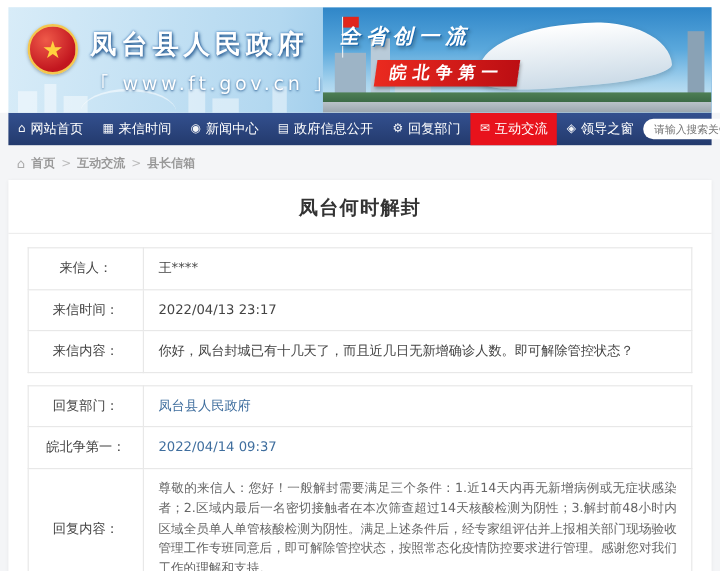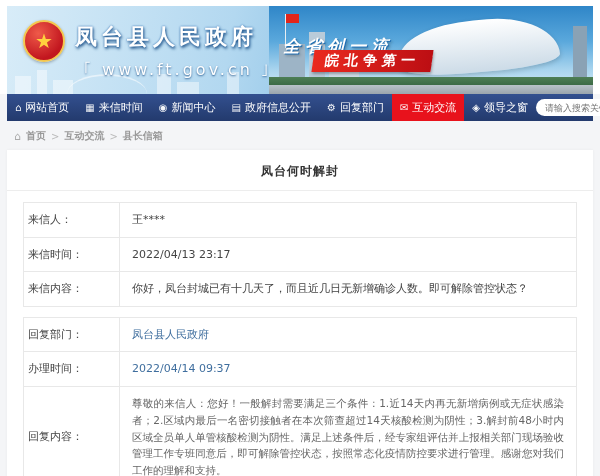--- a/index.html
+++ b/index.html
@@ -62,21 +62,20 @@
   .photo .b3 { left:60px;  width:30px; height:28px; background:#cfdde8; }
   .photo .b4 { right:6px;  width:14px; height:52px; background:#8aa2b5; }
   .photo .trees { position:absolute; left:0; right:0; bottom:9px; height:8px; background:linear-gradient(180deg,#4e7f55,#3c6a46); }
   .photo .road  { position:absolute; left:0; right:0; bottom:0; height:9px; background:linear-gradient(180deg,#b9c2c9,#9aa5ad); }
   .flagpole { position:absolute; left:16px; top:8px; width:1px; height:34px; background:#e8eef2; }
   .flag { position:absolute; left:17px; top:8px; width:13px; height:9px; background:#e1251b; }
   .slogan1 {
     position:absolute; left:276px; top:13px; font-size:17px; font-weight:bold; color:#fff;
     letter-spacing:5px; font-style:italic;
     text-shadow:1px 1px 0 #1b6cb3, 2px 2px 3px rgba(0,0,0,.35);
-    margin-top:16px;
   }
   .slogan2 {
     position:absolute; left:306px; top:44px; font-size:14px; font-weight:bold; color:#fff;
     letter-spacing:5px; padding:2px 12px; transform:skewX(-8deg);
     background:linear-gradient(90deg,#ea2a1f,#bc0e13);
     box-shadow:1px 2px 3px rgba(0,0,0,.3);
   }
   
   .nav {
     display:flex; align-items:stretch; height:27px; margin:0 7px;
@@ -99,27 +98,27 @@
   }
   .crumb-link { color:#999; text-decoration:none; cursor:pointer;font-weight:bold; }
   .crumb-sep { color:#bbb; }
   .crumb-home-icon { color:#aaa; font-size:11px; }
   
   .card {
     margin:0 7px; background:#fff; padding-bottom:10px; min-height:300px;
     box-shadow:0 0 3px rgba(0,0,0,.05);
   }
   .card-title {
-    text-align:center; font-size:12px; font-weight:bold; color:#333;
+    text-align:center; font-size:16px; font-weight:bold; color:#333;
     padding:13px 0 10px; border-bottom:1px solid #ededed; letter-spacing:1px;
   }
   .tables { padding:11px 16px 0; }
   table.msg { width:100%; border-collapse:collapse; font-size:11px; color:#444; table-layout:fixed; }
   .msg td { border:1px solid #e8e8e8; padding:8px 12px; line-height:1.6; vertical-align:middle; }
-  .msg td.lbl { width:96px; text-align:left; color:#444; white-space:nowrap; padding:8px 4px; }
+  .msg td.lbl { width:96px; text-align:center; color:#444; white-space:nowrap; padding:8px 4px; }
   .val-blue { color:#3f6e9e; }
   .reply-text { color:#666; text-align:justify; font-size:10.5px; line-height:1.6; }
   .tbl-gap { height:10px; }
 </style>
 </head>
 <body>
 
 <div class="page">
 
   <div class="header-wrap">
@@ -223,21 +222,21 @@
 
       <div class="tbl-gap"></div>
 
       <table class="msg">
         <tbody>
             <tr>
           <td class="lbl">回复部门：</td>
           <td class="val-blue">凤台县人民政府</td>
         </tr>
         <tr>
-          <td class="lbl">办理时间：</td>
+          <td class="lbl">皖北争第一：</td>
           <td class="val-blue">2022/04/14 09:37</td>
         </tr>
         <tr>
           <td class="lbl">回复内容：</td>
           <td class="reply-text">尊敬的来信人：您好！一般解封需要满足三个条件：1.近14天内再无新增病例或无症状感染者；2.区域内最后一名密切接触者在本次筛查超过14天核酸检测为阴性；3.解封前48小时内区域全员单人单管核酸检测为阴性。满足上述条件后，经专家组评估并上报相关部门现场验收管理工作专班同意后，即可解除管控状态，按照常态化疫情防控要求进行管理。感谢您对我们工作的理解和支持。</td>
         </tr>
       </tbody>
         </table>
     </div>
   </div>

